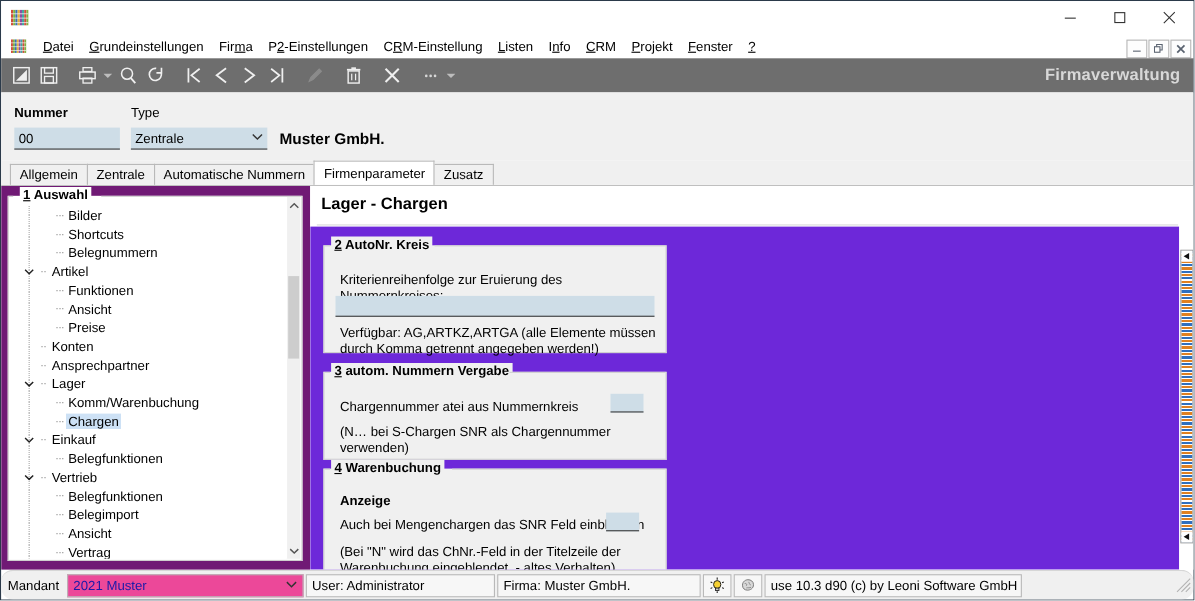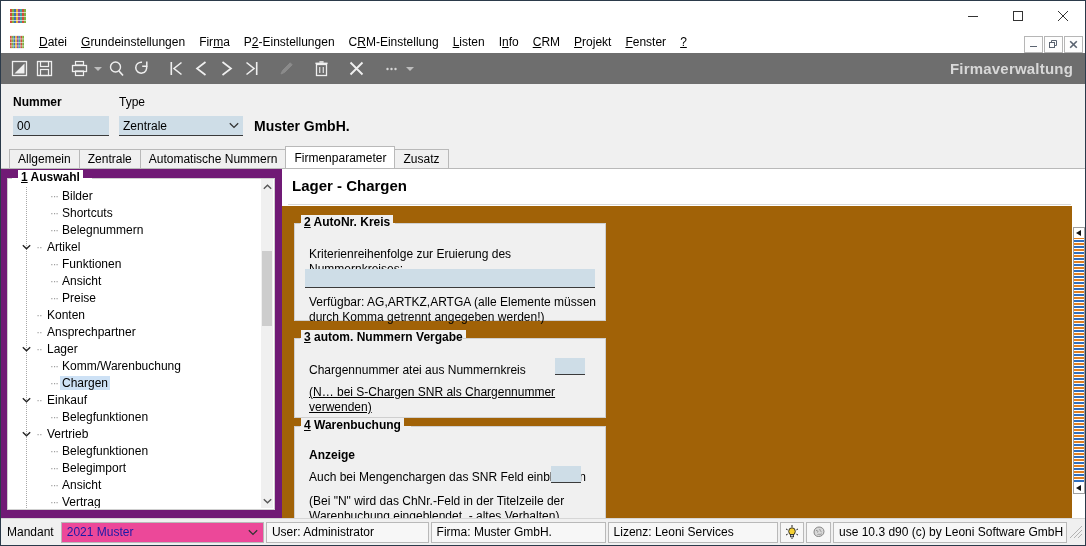--- a/index.html
+++ b/index.html
@@ -295,21 +295,21 @@
     left: 6px; top: 8px; right: 14px;
     height: 28px;
     font-size: 15px;
     font-weight: bold;
     border-bottom: 1px solid #d9d9d9;
     padding-left: 4px;
   }
   .detail-body {
     position: absolute;
     left: 0; right: 13px; top: 37px; bottom: 0;
-    background: #a16207;
+    background: #6d28d9;
   }
   .gbox {
     position: absolute;
     border: 1px solid #cfcfcf;
     border-top: none;
     background: #f0f0f0;
   }
   .gbox::before, .gbox::after{
     content:""; position:absolute; top:0; height:1px; background:#cfcfcf;
   }
@@ -376,20 +376,21 @@
 
   
   .statusbar {
     height: 27px;
     flex: 0 0 auto;
     background: #f0f0f0;
     display: flex;
     align-items: center;
     padding: 0 2px;
     border-top: 1px solid #d6d6d6;
+    border-radius: 11px;
   }
   .sb-cell {
     height: 21px;
     border: 1px solid #b9b9b9;
     background: #f7f7f7;
     display: flex;
     align-items: center;
     padding: 0 5px;
     font-size: 12px;
     margin-right: 2px;
@@ -767,21 +768,21 @@
           <input class="ginput" style="left: 10px; top: 46px; width: 290px; height: 19px;" value="">
           <div class="gtext" style="left:14px; top:72px;">Verfügbar: AG,ARTKZ,ARTGA (alle Elemente müssen
 durch Komma getrennt angegeben werden!)</div>
         </div>
 
         <div class="gbox" style="left:12px; top:132px; width:312px; height:80px;">
           <span class="glegend"><u>3</u> autom. Nummern Vergabe</span>
           <span style="position:absolute;top:0;left:168px;right:0;height:1px;background:#cfcfcf;"></span>
           <div class="gtext" style="left:14px; top:25px;">Chargennummer atei aus Nummernkreis</div>
           <input class="gflag" style="left: 260px; top: 20px; width: 30px;" value="">
-          <div class="gtext" style="left:14px; top:47px;text-decoration:underline;">(N… bei S-Chargen SNR als Chargennummer verwenden)</div>
+          <div class="gtext" style="left:14px; top:47px;">(N… bei S-Chargen SNR als Chargennummer verwenden)</div>
         </div>
 
         <div class="gbox" style="left:12px; top:220px; width:312px; height:104px;">
           <span class="glegend"><u>4</u> Warenbuchung</span>
           <span style="position:absolute;top:0;left:116px;right:0;height:1px;background:#cfcfcf;"></span>
           <div class="gtext bold" style="left:14px; top:22px;">Anzeige</div>
           <div class="gtext" style="left:14px; top:44px;">Auch bei Mengenchargen das SNR Feld einblenden</div>
           <input class="gflag" style="left: 256px; top: 40px; width: 30px;" value="">
           <div class="gtext" style="left:14px; top:68px;">(Bei "N" wird das ChNr.-Feld in der Titelzeile der
 Warenbuchung eingeblendet. - altes Verhalten)</div>
@@ -810,21 +811,20 @@
     <div class="sb-cell sb-combo">
       <span>2021 Muster</span>
       <span class="caret">
         <svg width="10" height="7" viewBox="0 0 10 7">
             <path d="M0.8 1.2 L5 5.4 L9.2 1.2" fill="none" stroke="#333" stroke-width="1.3"></path>
           </svg>
       </span>
     </div>
     <div class="sb-cell" style="width:172px;">User: Administrator</div>
     <div class="sb-cell" style="width:185px;">Firma: Muster GmbH.</div>
-    <div class="sb-cell" style="width:180px;">Lizenz: Leoni Services</div>
     <div class="sb-cell sb-icon">
       <svg width="16" height="16" viewBox="0 0 16 16">
         <path d="M8 1 L8 3 M2 5 L3.6 5.8 M14 5 L12.4 5.8 M2 11 L3.6 10.2 M14 11 L12.4 10.2 M8 15 L8 13.6" stroke="#222" stroke-width="1" fill="none"></path>
         <ellipse cx="8" cy="7.4" rx="3.3" ry="3.6" fill="#f5d032" stroke="#222" stroke-width=".9"></ellipse>
         <rect x="6.4" y="10.6" width="3.2" height="2.2" fill="#c9c9c9" stroke="#222" stroke-width=".8"></rect>
       </svg>
     </div>
     <div class="sb-cell sb-icon">
       <svg width="16" height="16" viewBox="0 0 16 16">
         <path d="M3 8 C3 4.5 6 3 8 3 C10.5 3 13 4.5 13 7.5 C13 11 10 12.5 7.5 12.5 C5 12.5 3 11 3 8 Z" fill="#d8d8d8" stroke="#7a7a7a" stroke-width=".9"></path>

